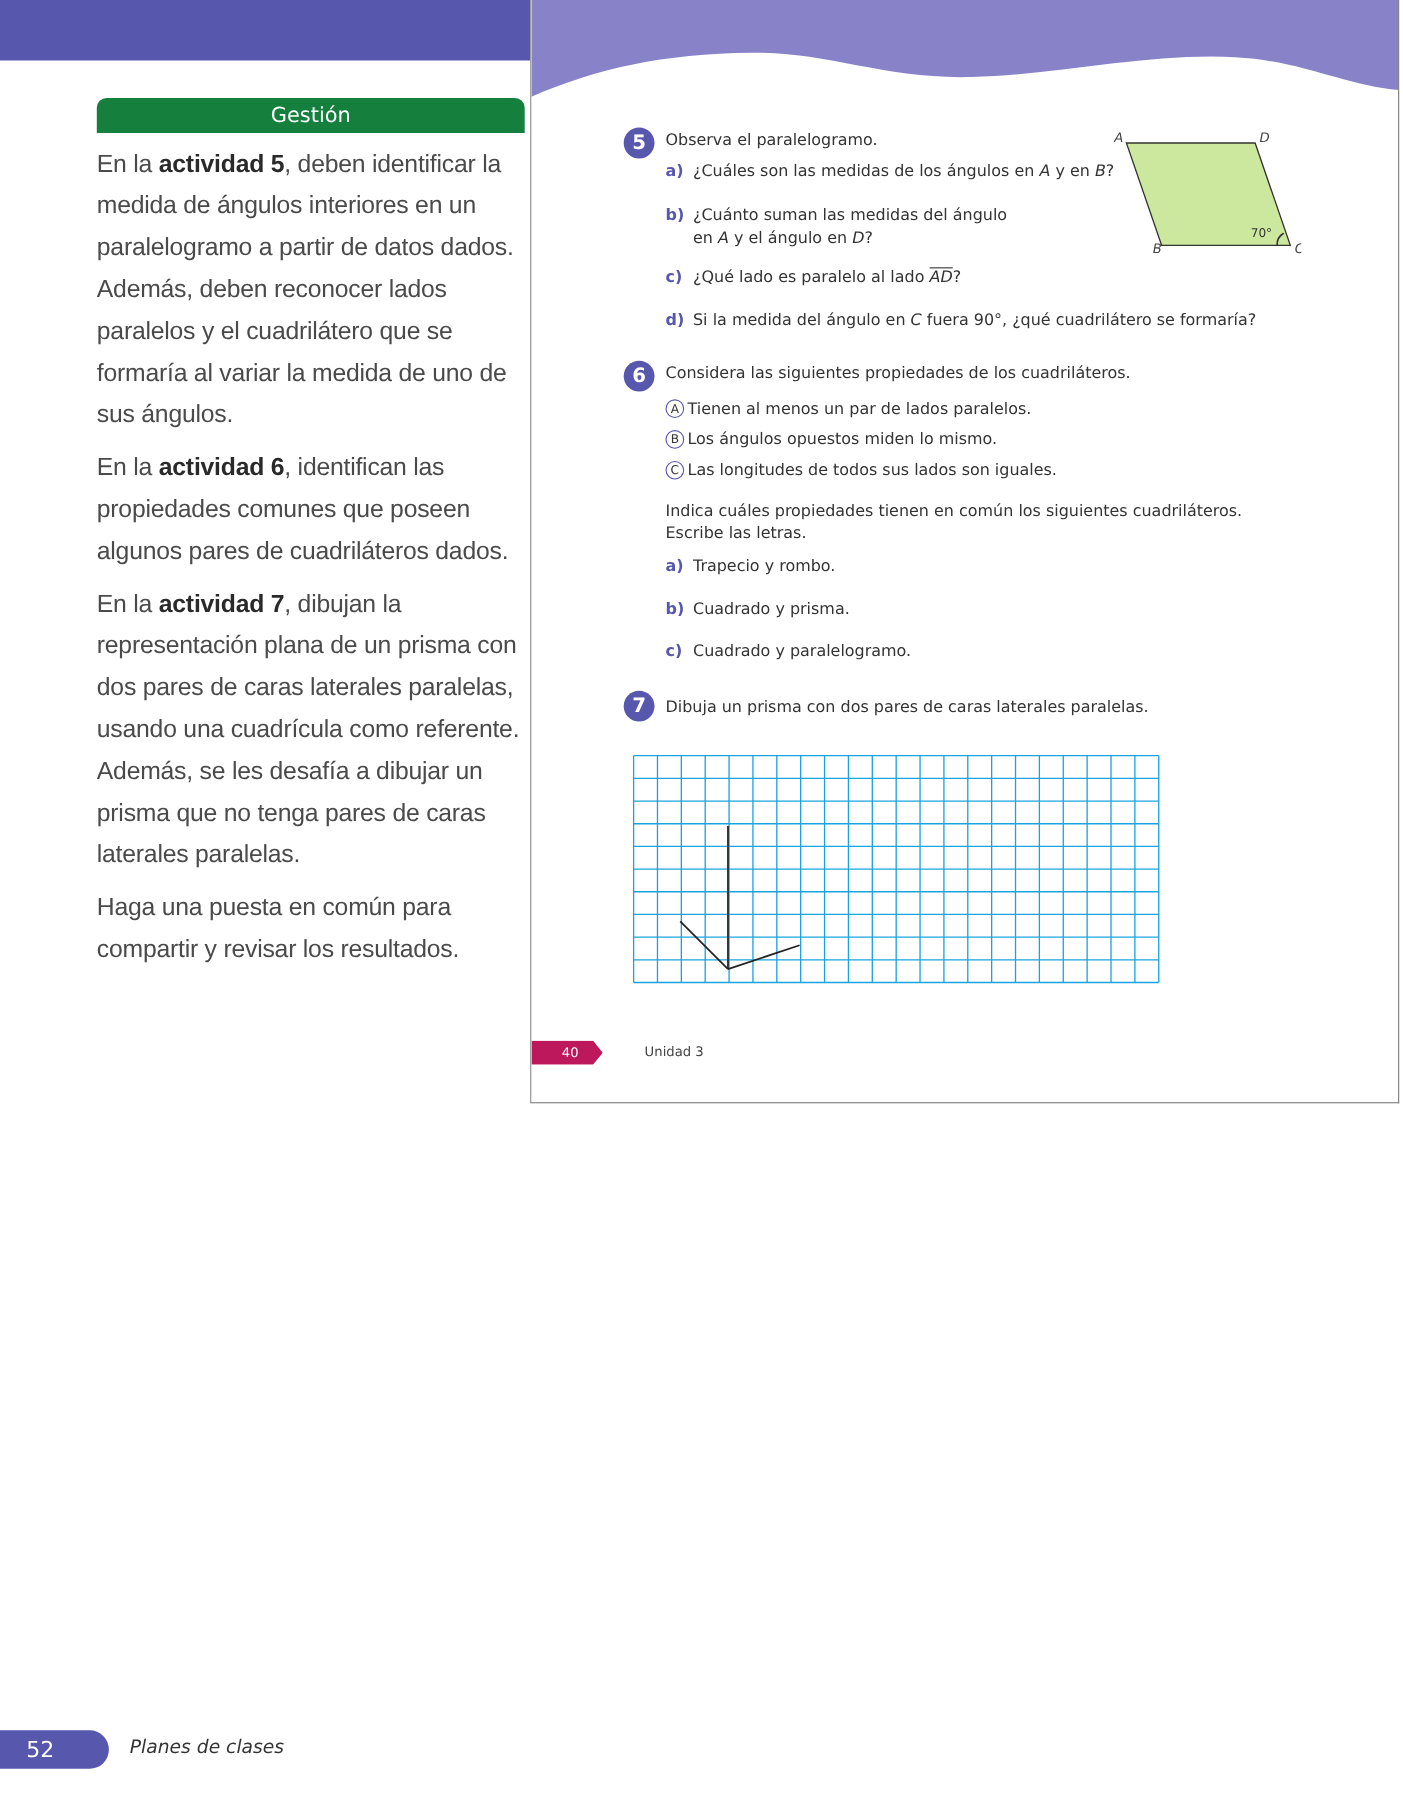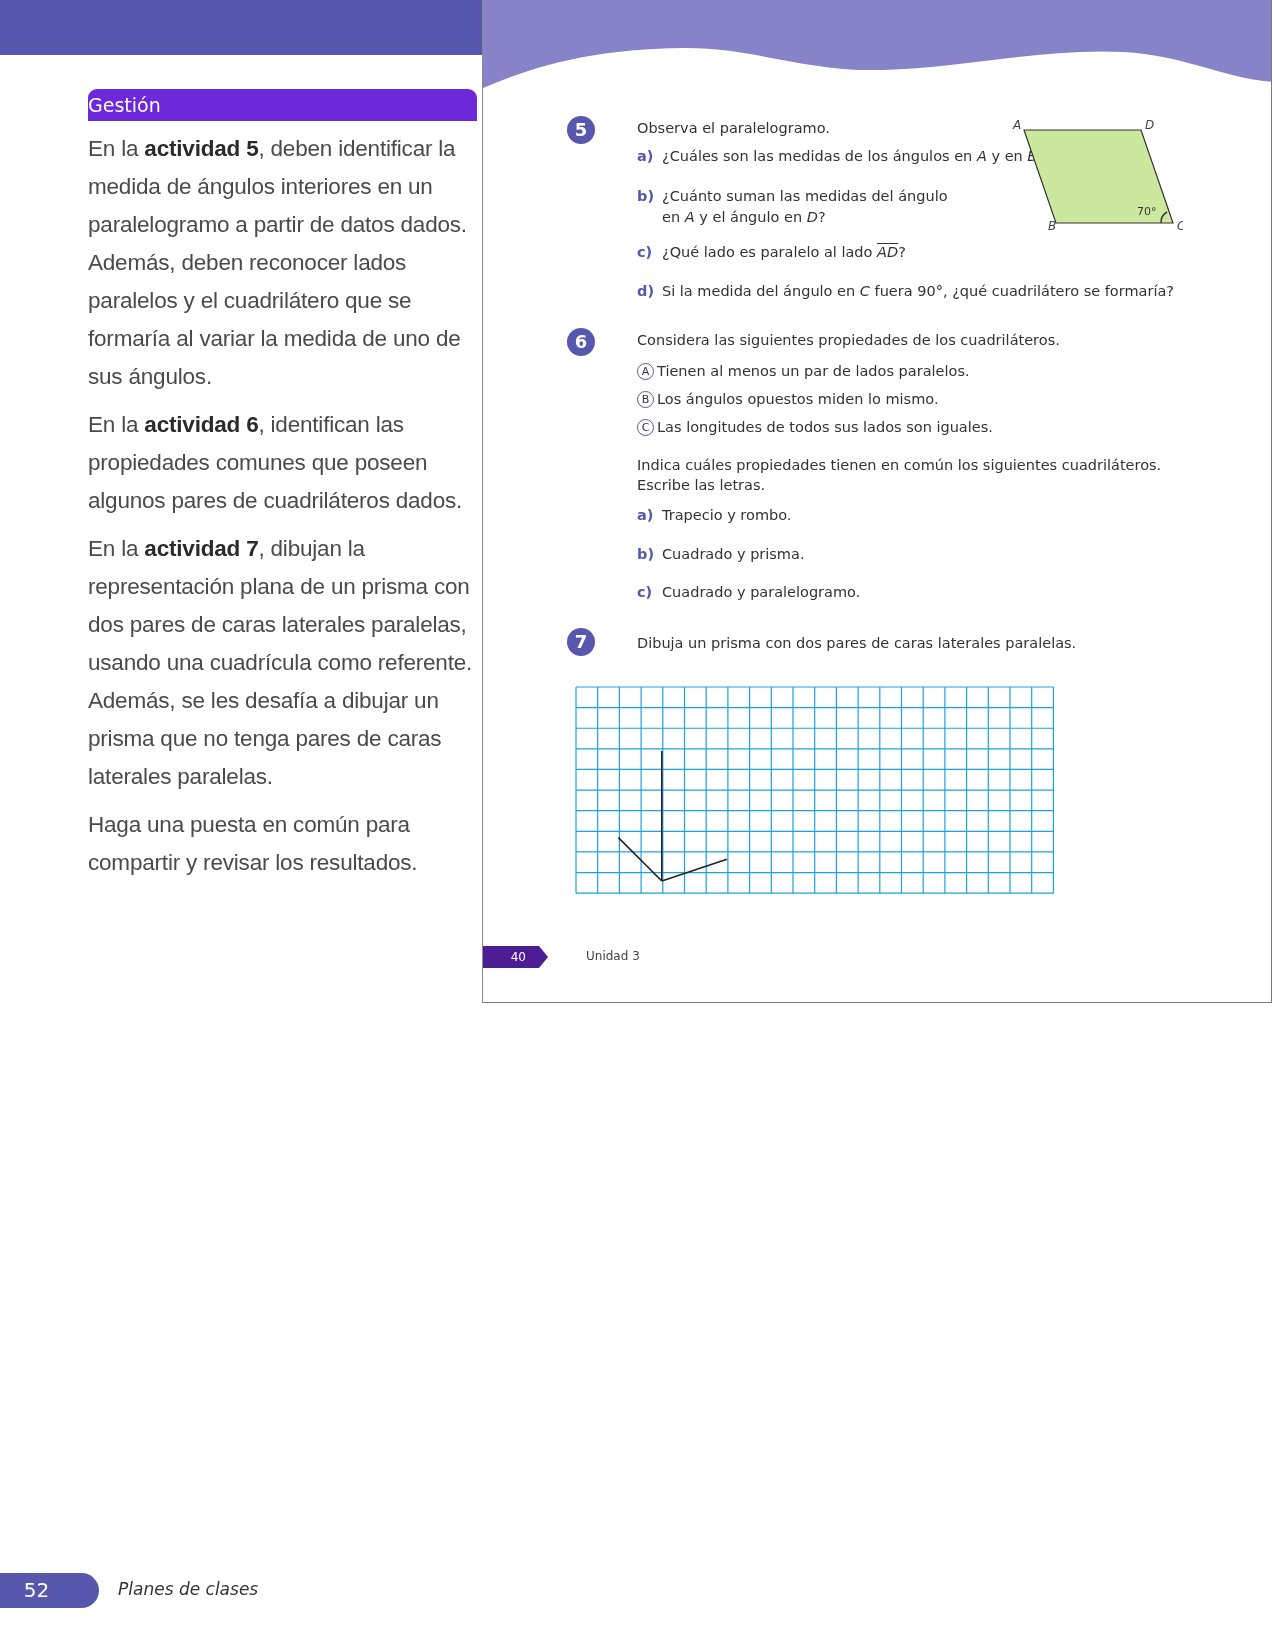--- a/index.html
+++ b/index.html
@@ -1,34 +1,34 @@
 <!DOCTYPE html>
 <html><head>
 <meta charset="utf-8">
 <style>
   html, body { margin:0; padding:0; }
   body { width:1275px; height:1650px; position:relative; background:#ffffff; overflow:hidden; font-family:"DejaVu Sans", sans-serif; color:#3a3a3a; }
   .top-bar { position:absolute; left:0; top:0; width:482px; height:55px; background:#5757ae; }
-  .gestion-header { position:absolute; left:88px; top:89px; width:389px; height:32px; background:#6d28d9; border-radius:9px 9px 0 0; color:#ffffff; font-family:"DejaVu Sans", sans-serif; font-size:19px; line-height:32px; }
+  .gestion-header { position:absolute; left:88px; top:89px; width:389px; height:32px; background:#15803d; border-radius:9px 9px 0 0; color:#ffffff; text-align:center; font-family:"DejaVu Sans", sans-serif; font-size:19px; line-height:32px; }
   .gestion-body { position:absolute; left:88px; top:130px; width:400px; font-family:"Liberation Sans", sans-serif; font-size:22.5px; line-height:38px; color:#4a4a4a; letter-spacing:-0.2px; }
   .gestion-body p { margin:0 0 10px 0; }
   .gestion-body b { color:#2a2a2a; }
 
   .page { position:absolute; left:482px; top:0; width:790px; height:1003px; background:#ffffff; border-left:1px solid #8a8a8a; border-right:1.5px solid #7a7a7a; border-bottom:1.5px solid #7a7a7a; box-sizing:border-box; overflow:hidden; }
   .page-wave { position:absolute; left:0; top:0; width:790px; height:90px; }
 
-  .q { position:absolute; font-size:14.5px; color:#333; white-space:nowrap;margin-left:32px; }
+  .q { position:absolute; font-size:14.5px; color:#333; white-space:nowrap; }
   .num-badge { position:absolute; width:28px; height:28px; border-radius:50%; background:#5757ae; color:#fff; font-weight:bold; font-size:18px; text-align:center; line-height:28px; }
   .sub-label { color:#5757ae; font-weight:bold; display:inline-block; width:25px; }
   .circ { display:inline-block; width:15px; height:15px; border:1px solid #5757ae; border-radius:50%; font-size:11px; line-height:15px; text-align:center; margin-right:3px; vertical-align:1px; color:#333; }
   .overline { text-decoration:overline; font-style:italic; }
   i { font-style:italic; }
 
   .grid { position:absolute; left:92px; top:686px; }
-  .footer-tab { position:absolute; left:0; top:946px; width:65px; height:22px; background:#4c1d95; clip-path:polygon(0 0, 56px 0, 65px 11px, 56px 22px, 0 22px); color:#fff; font-size:12px; line-height:22px; text-align:right; }
+  .footer-tab { position:absolute; left:0; top:946px; width:65px; height:22px; background:#be185d; clip-path:polygon(0 0, 56px 0, 65px 11px, 56px 22px, 0 22px); color:#fff; font-size:12px; line-height:22px; text-align:right; }
   .footer-tab span { padding-right:22px; }
   .footer-unit { position:absolute; left:103px; top:949px; font-size:12px; color:#444; }
 
   .bottom-tab { position:absolute; left:0; top:1573px; width:99px; height:35px; background:#5757ae; border-radius:0 18px 18px 0; color:#fff; font-size:20px; line-height:35px; text-align:center; }
   .bottom-tab span { padding-right:26px; }
   .bottom-label { position:absolute; left:118px; top:1579px; font-size:17px; color:#333;font-style:italic; }
 </style>
 </head>
 <body>
 

